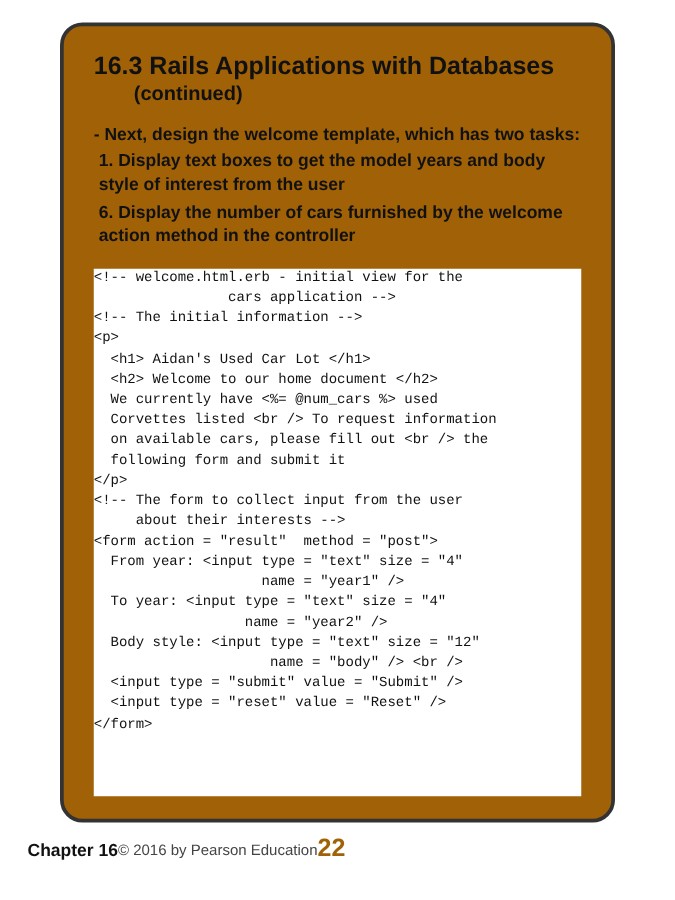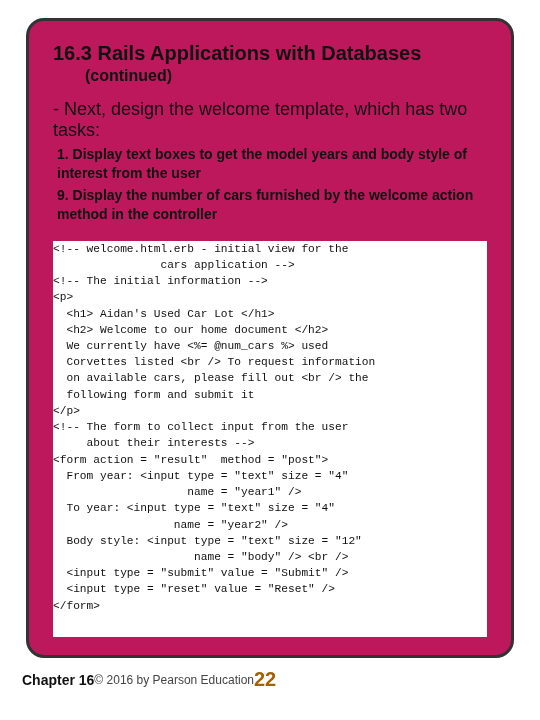--- a/index.html
+++ b/index.html
@@ -10,26 +10,26 @@
       background: #fff;
       font-family: Arial, sans-serif;
       display: flex;
       flex-direction: column;
       align-items: center;
       justify-content: flex-start;
       padding: 18px 18px 10px 18px;
     }
 
     .slide-container {
-      width: 488px;
+      width: 444px;
       min-height: 640px;
       border: 3px solid #333;
       border-radius: 18px;
       padding: 20px 24px 18px 24px;
-      background: #be185d;
+      background: #a16207;
       display: flex;
       flex-direction: column;
     }
 
     .slide-title {
       font-size: 20px;
       font-weight: bold;
       color: #111;
       margin-bottom: 2px;
       line-height: 1.2;
@@ -41,22 +41,22 @@
       color: #111;
       margin-left: 32px;
       margin-bottom: 14px;
     }
 
     .bullet-section {
       margin-bottom: 10px;
     }
 
     .bullet-main {
-      font-size: 18px;
-      font-weight: normal;
+      font-size: 14px;
+      font-weight: bold;
       color: #111;
       margin-bottom: 4px;
     }
 
     .bullet-item {
       font-size: 14px;
       font-weight: bold;
       color: #111;
       margin-left: 4px;
       margin-bottom: 3px;
@@ -103,21 +103,21 @@
 </head>
 <body>
 
 <div class="slide-container">
   <div class="slide-title">16.3 Rails Applications with Databases</div>
   <div class="slide-subtitle">(continued)</div>
 
   <div class="bullet-section">
     <div class="bullet-main">- Next, design the welcome template, which has two tasks:</div>
     <div class="bullet-item">1. Display text boxes to get the model years and body style of interest from the user</div>
-    <div class="bullet-item">9. Display the number of cars furnished by the welcome action method in the controller</div>
+    <div class="bullet-item">6. Display the number of cars furnished by the welcome action method in the controller</div>
   </div>
 
   <div class="code-block">&lt;!-- welcome.html.erb - initial view for the
                 cars application --&gt;
 &lt;!-- The initial information --&gt;
 &lt;p&gt;
   &lt;h1&gt; Aidan's Used Car Lot &lt;/h1&gt;
   &lt;h2&gt; Welcome to our home document &lt;/h2&gt;
   We currently have &lt;%= @num_cars %&gt; used
   Corvettes listed &lt;br /&gt; To request information

